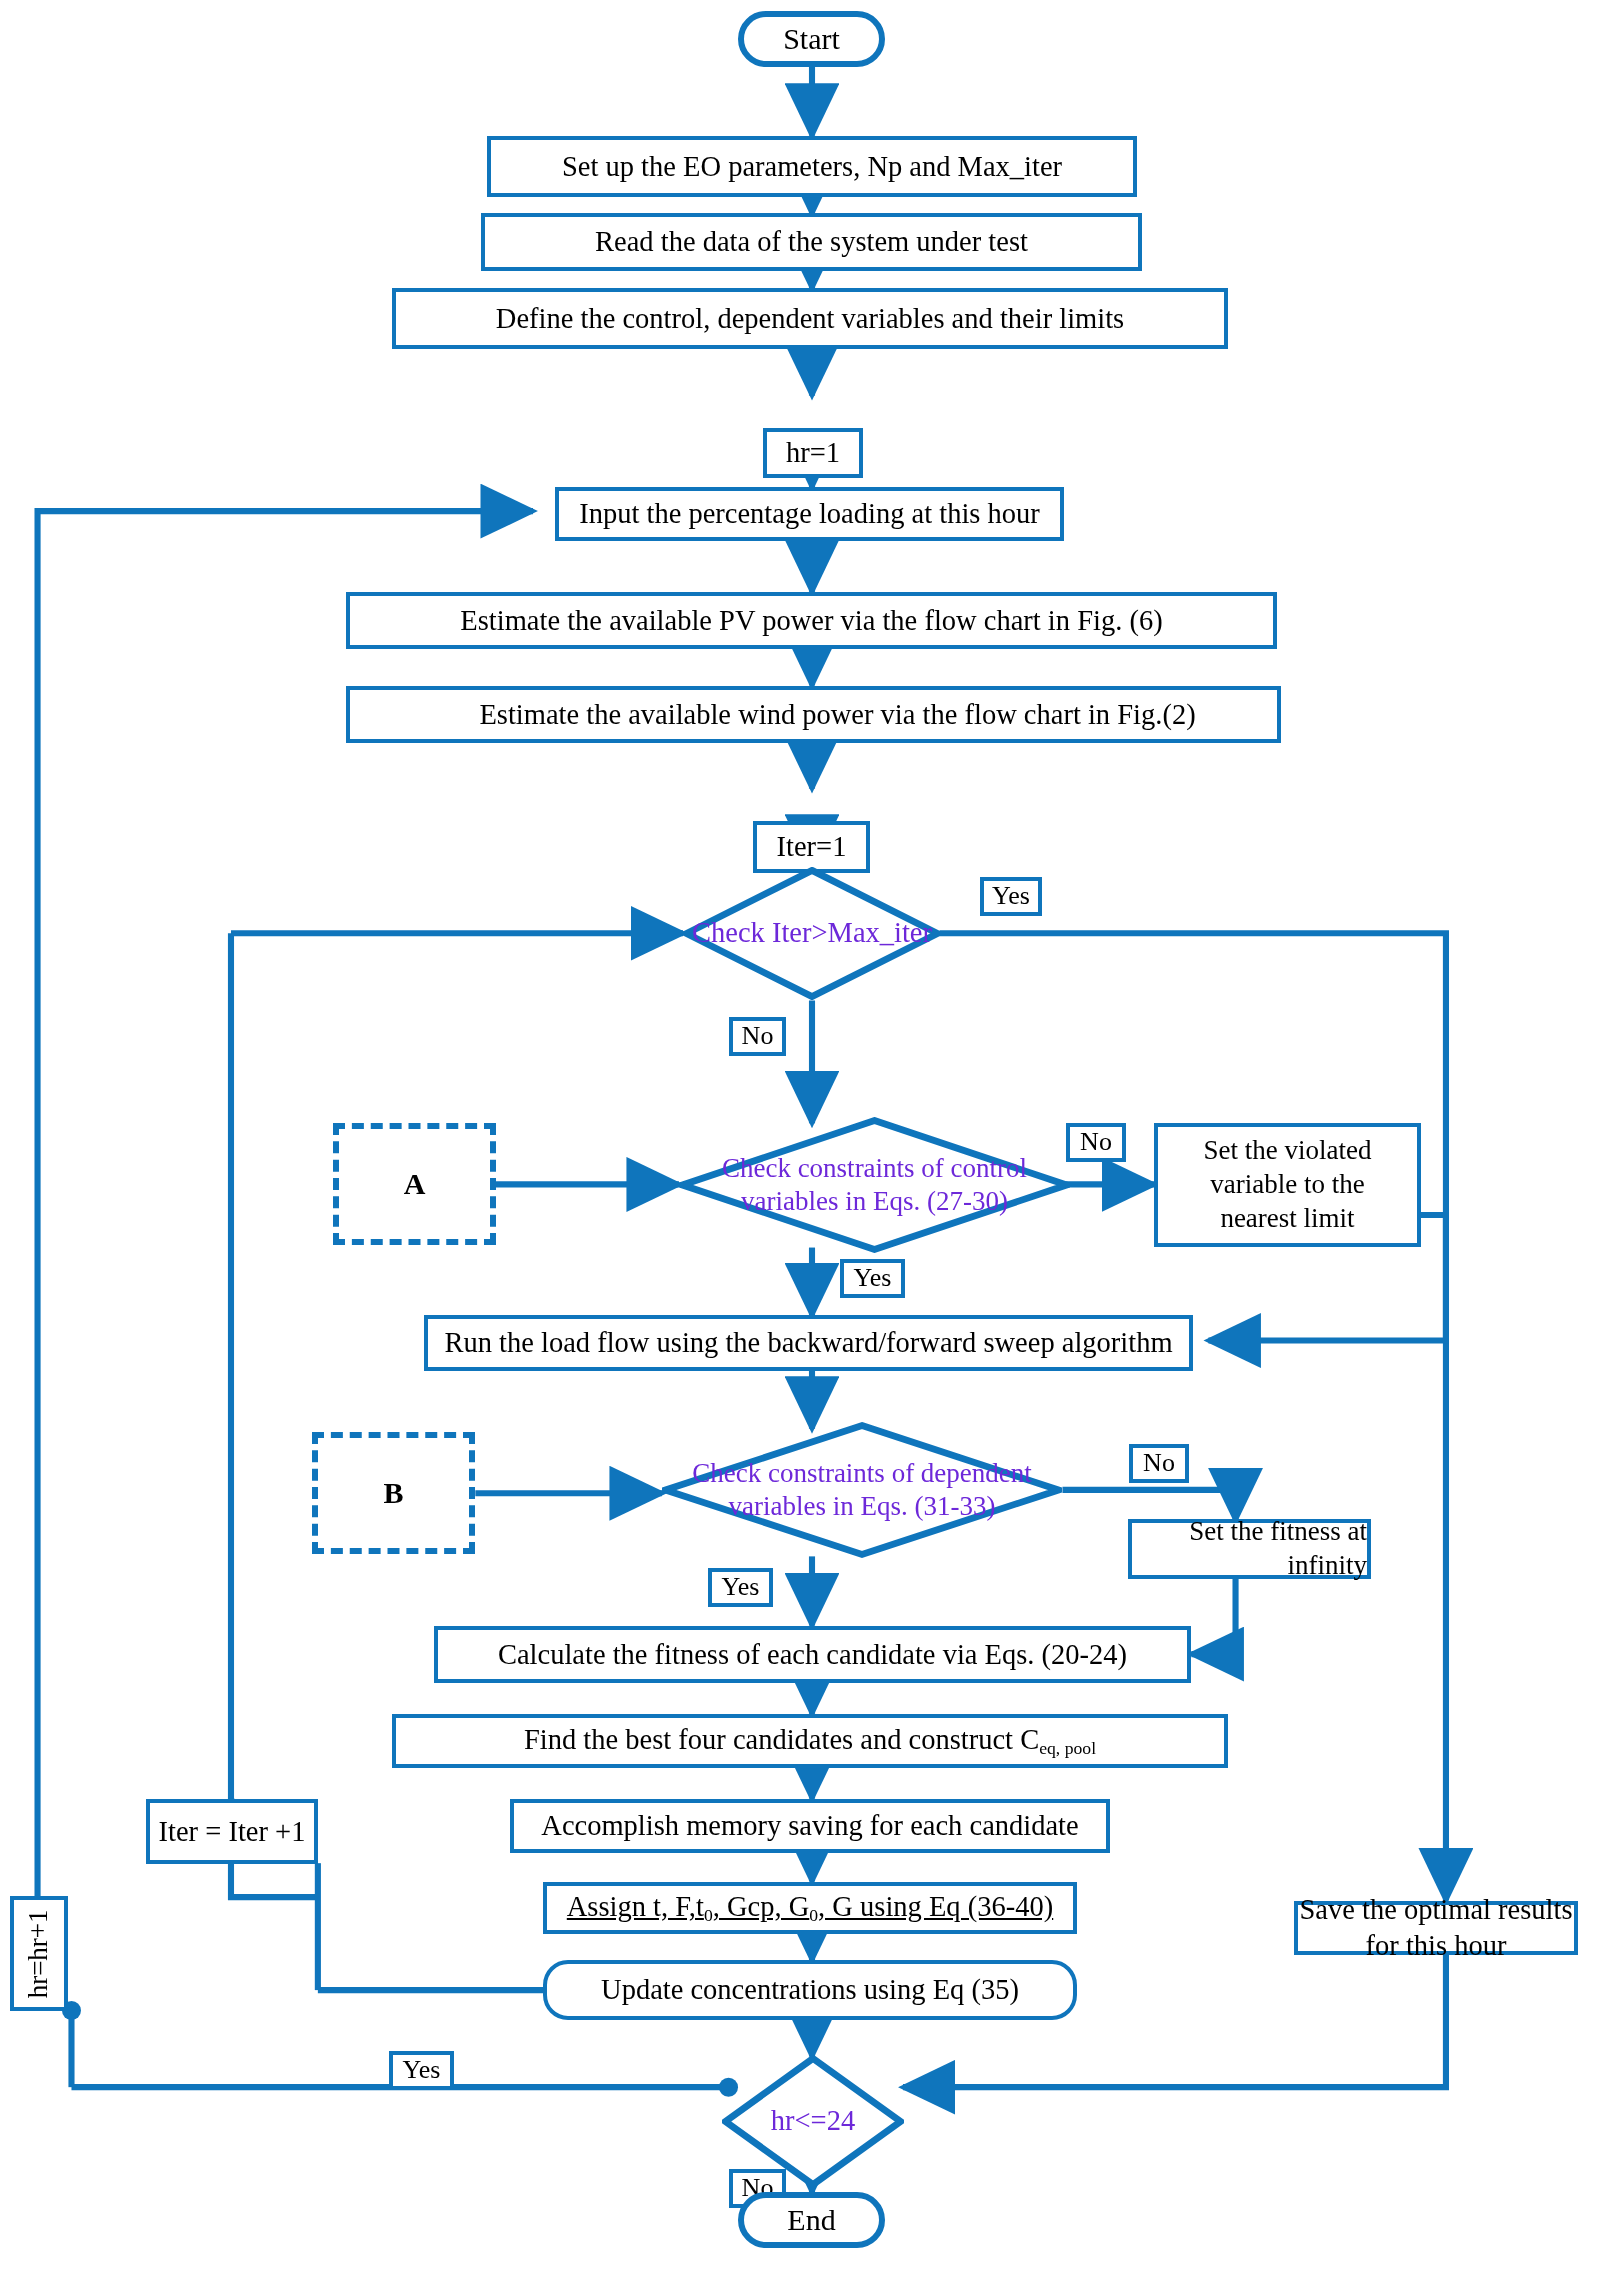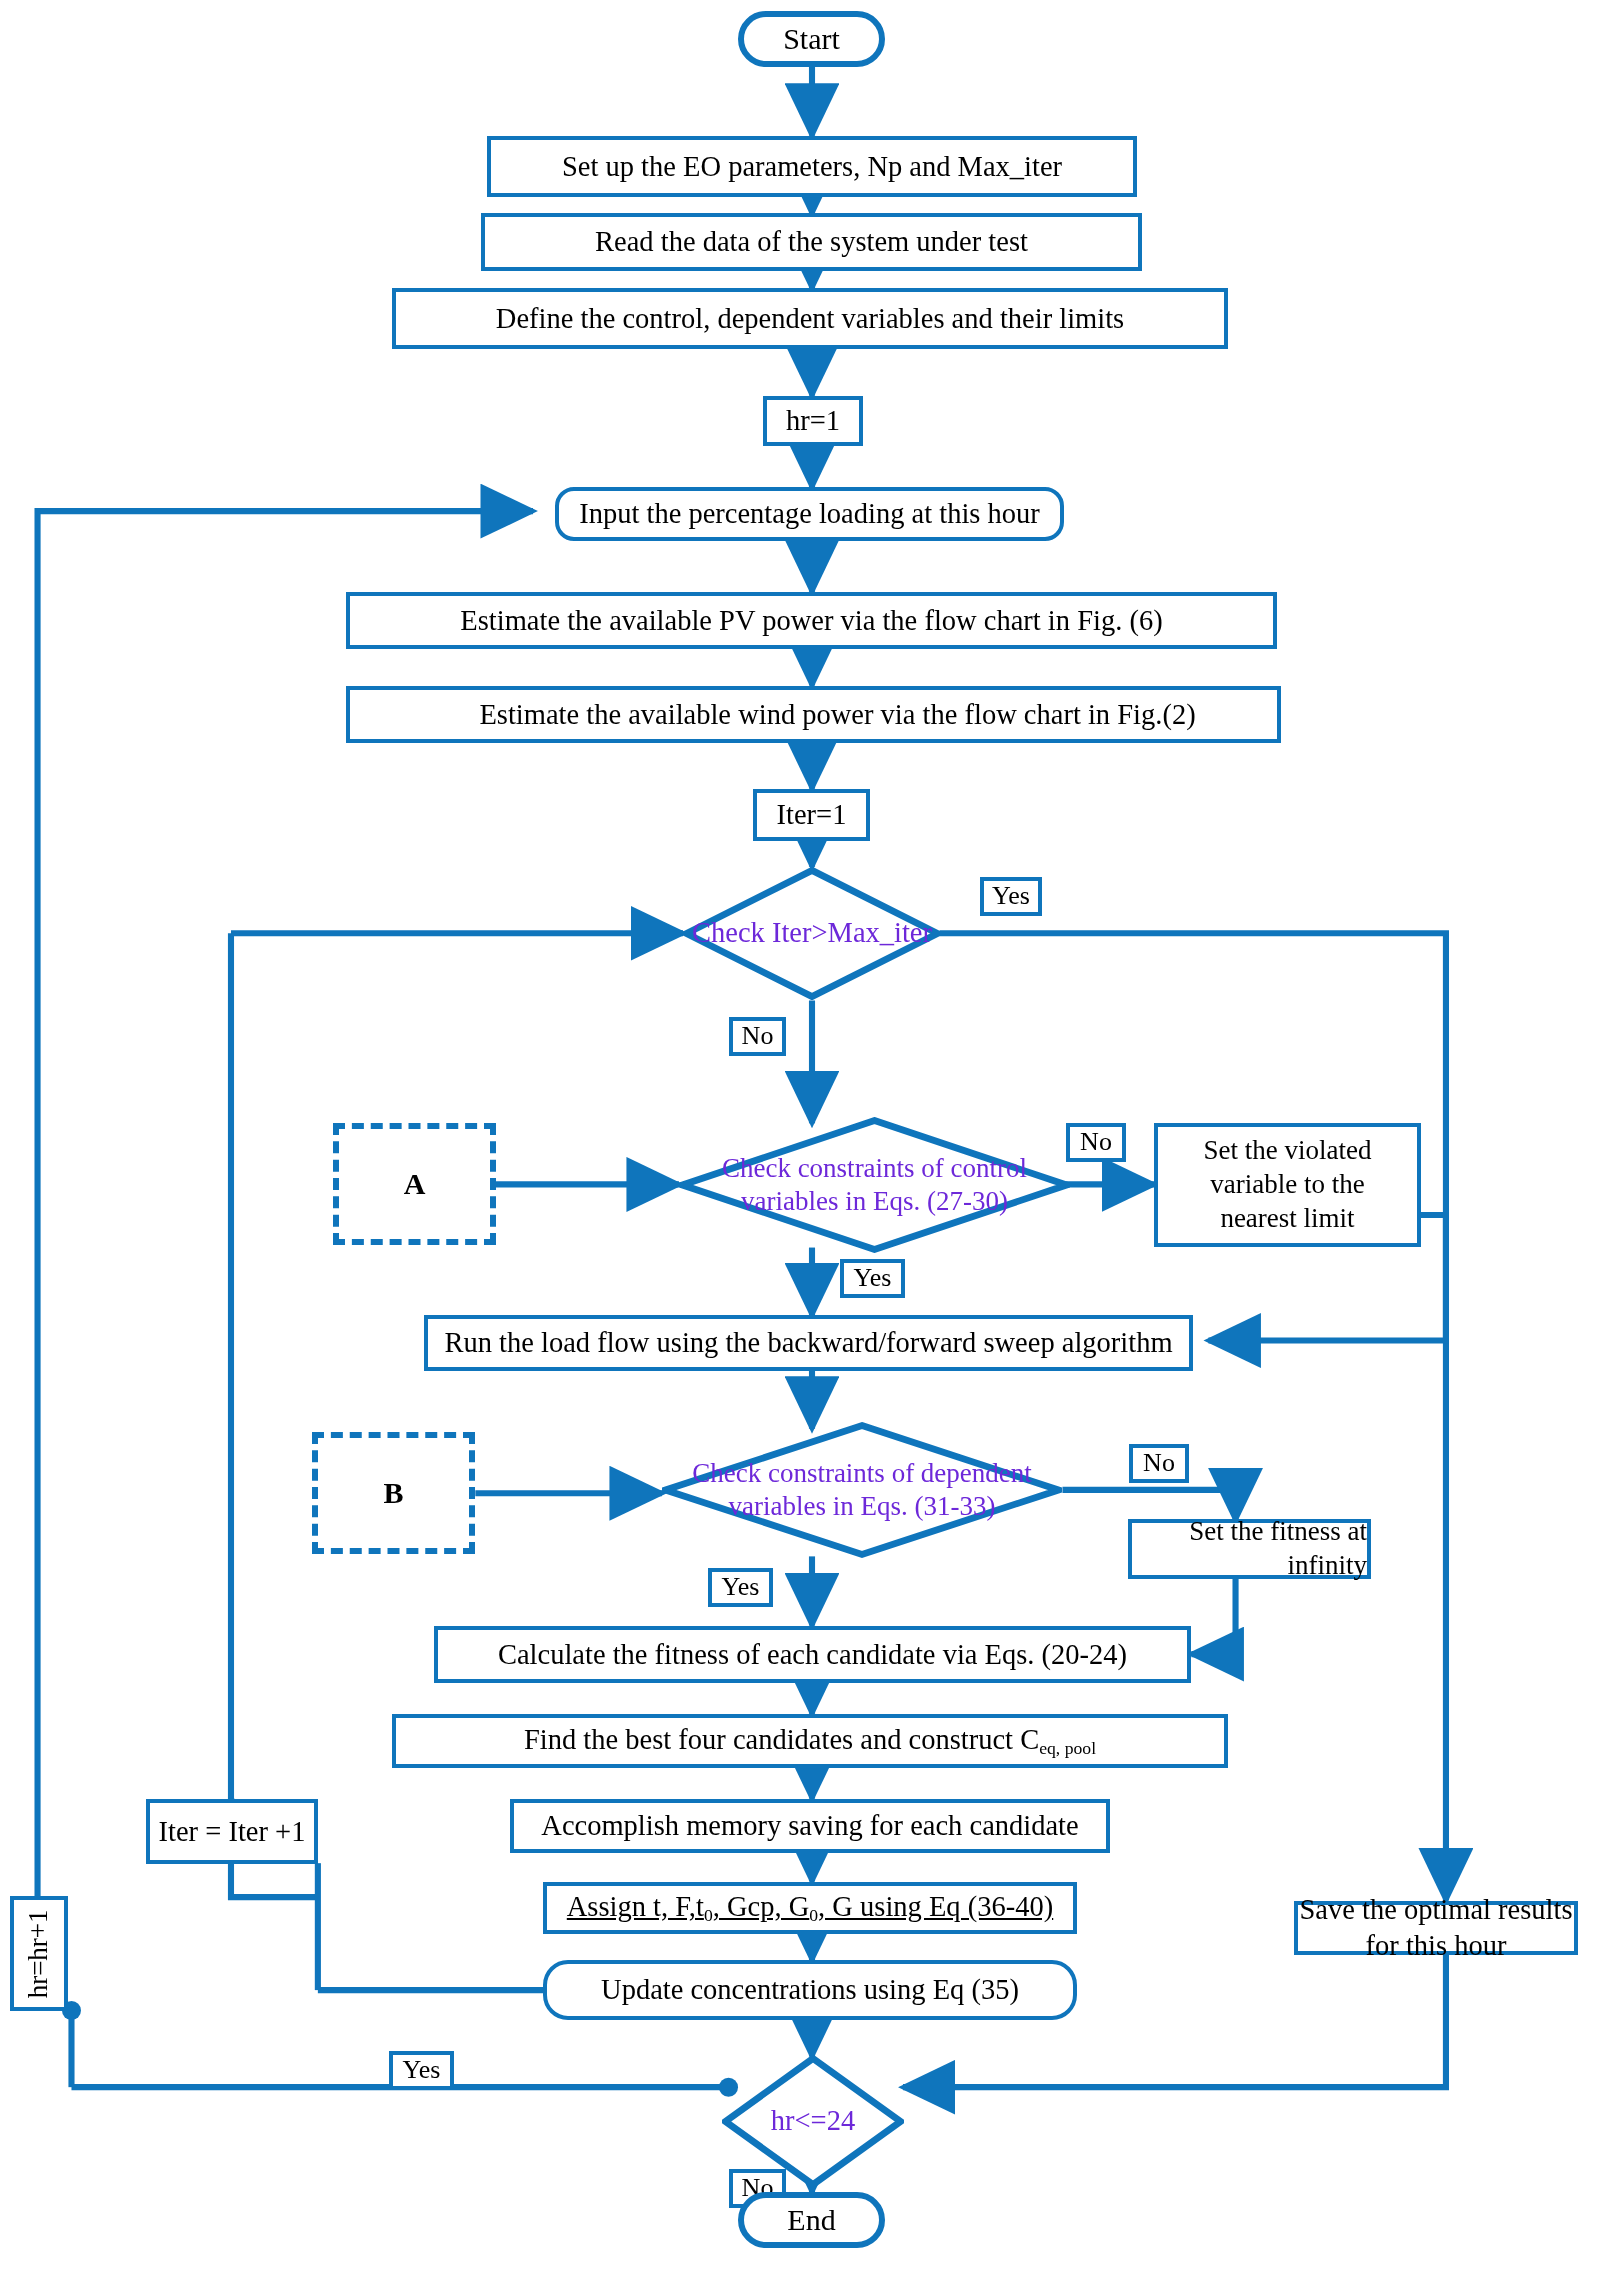--- a/index.html
+++ b/index.html
@@ -2,21 +2,21 @@
 <html style="font-size:11px"><head>
 <meta charset="utf-8">
 <style>
   html,body{margin:0;padding:0;background:#ffffff;}
   body{font-family:"Liberation Serif", serif;}
   #stage{position:relative;width:1624px;height:2284px;background:#fff;overflow:hidden;}
   svg#wires{position:absolute;left:0;top:0;width:1624px;height:2284px;}
   .node{position:absolute;box-sizing:border-box;display:flex;align-items:center;justify-content:center;
         text-align:center;background:#fff;color:#000;line-height:1.25;}
   .proc{border:4.8px solid #0F75BC;}
-  .small{border:4.1px solid #0F75BC;}
+  .small{border:4.1px solid #0F75BC;margin-top:32px;}
   .term{border:6.1px solid #0F75BC;border-radius:38px;}
   .lbl{border:4.1px solid #0F75BC;background:#fff;font-size:26px;}
   .dashed{border:6.1px dashed #0F75BC;background:transparent;font-weight:bold;}
   .diamond{position:absolute;}
   .dtext{position:absolute;display:flex;align-items:center;justify-content:center;text-align:center;
          color:#6d28d9;line-height:1.22;pointer-events:none;}
   .t40{font-size:27px;}
   .t42{font-size:28.5px;}
   .t44{font-size:30px;}
   .rot{transform:rotate(-90deg);white-space:nowrap;}
@@ -121,21 +121,21 @@
   </div>
 
   <div class="node proc t42" style="left:392px;top:288px;width:836px;height:61px;">
     <span>Define the control, dependent variables and their limits</span>
   </div>
 
   <div class="node small t42" style="left:763px;top:396px;width:100px;height:50px;">
     <span>hr=1</span>
   </div>
 
-  <div class="node proc t42" style="left:555px;top:487px;width:509px;height:54px;border-radius:19px;">
+  <div class="node proc t42" style="left:555px;top:487px;width:509px;height:54px;">
     <span>Input the percentage loading at this hour</span>
   </div>
 
   <div class="node proc t42" style="left:346px;top:592px;width:931px;height:57px;">
     <span>Estimate the available PV power via the flow chart in Fig. (6)</span>
   </div>
 
   <div class="node proc t42" style="left:346px;top:686px;width:935px;height:57px;padding-left:48px;">
     <span>Estimate the available wind power via the flow chart in Fig.(2)</span>
   </div>

